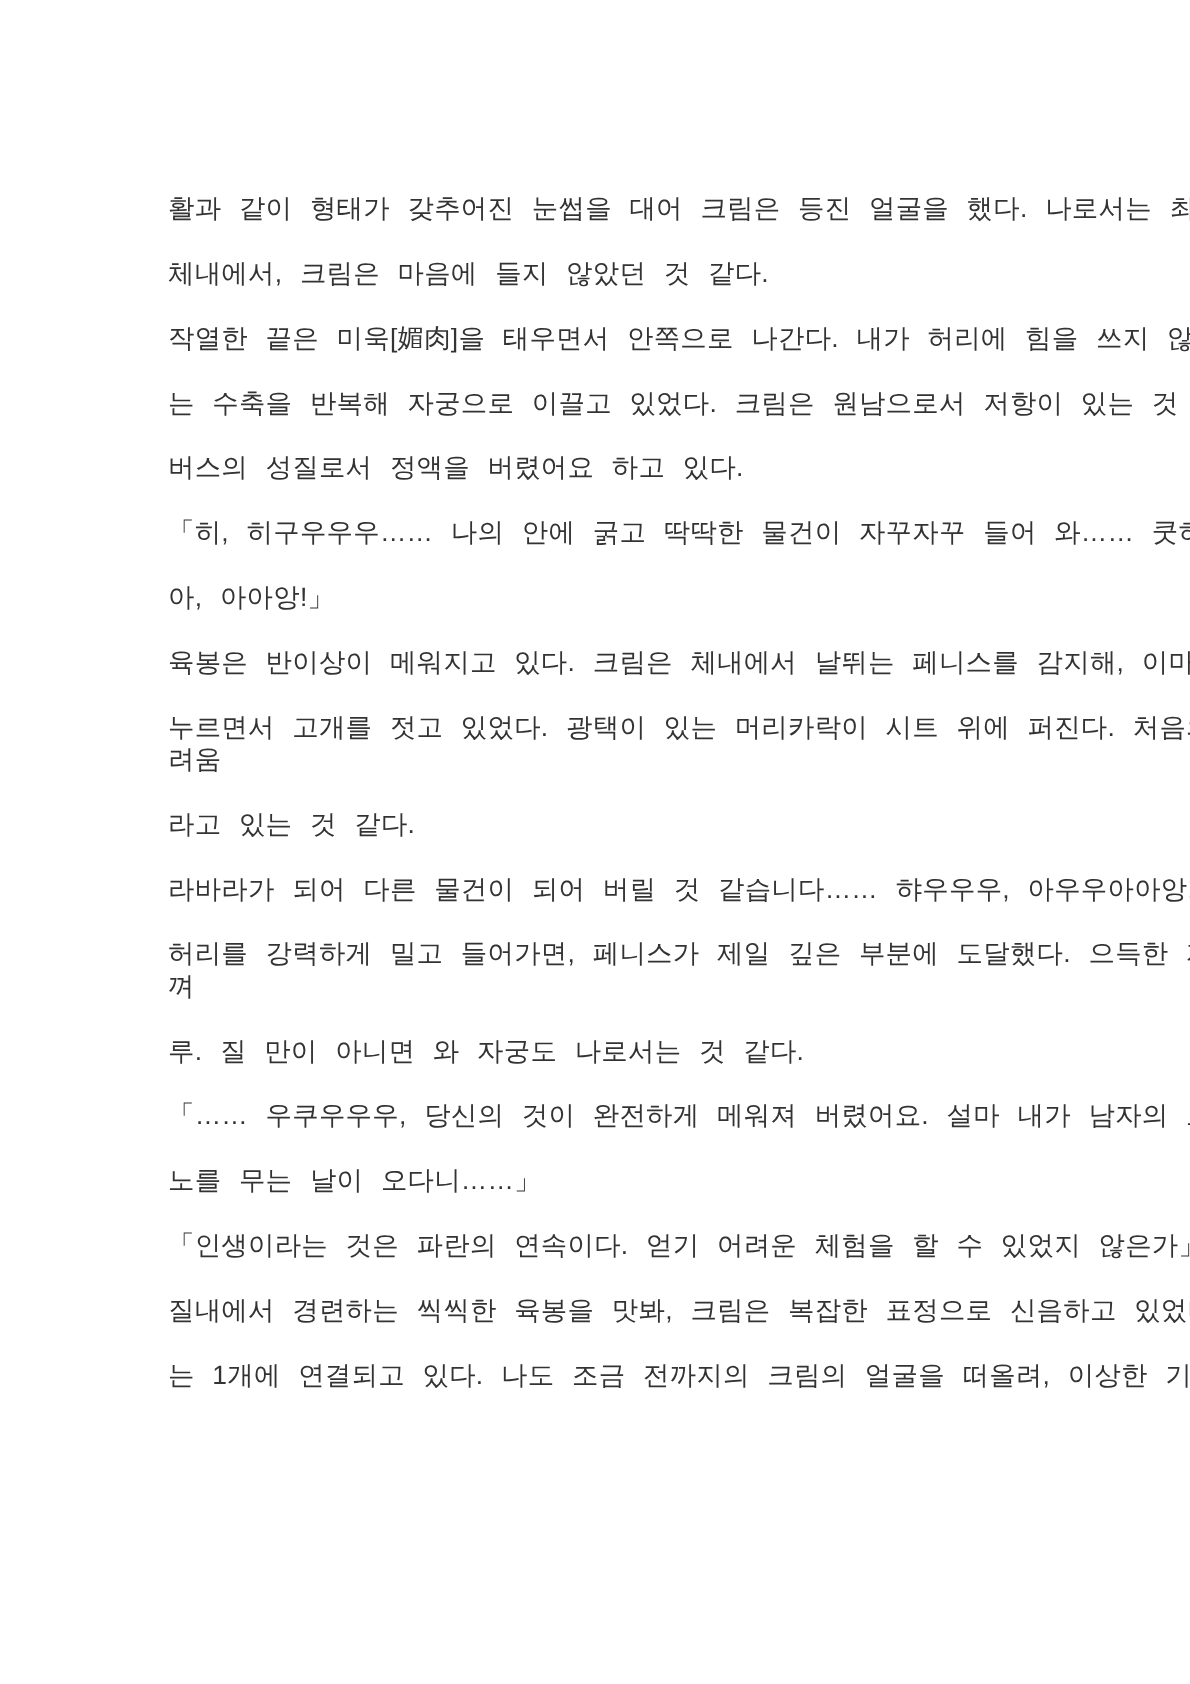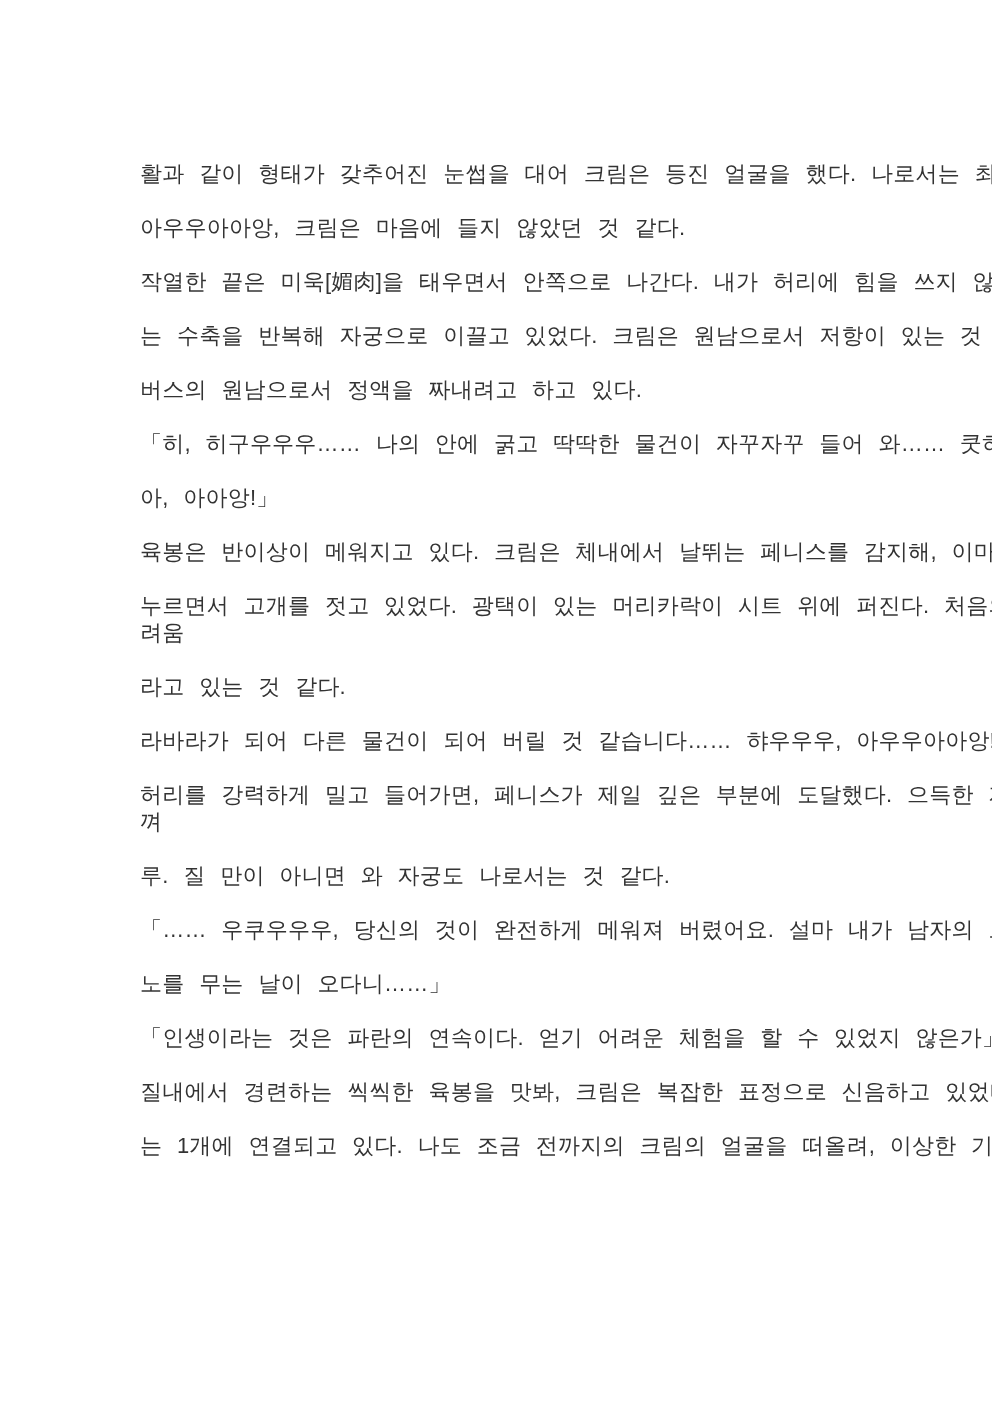--- a/index.html
+++ b/index.html
@@ -32,24 +32,24 @@
   }
   .line.no-gap {
     margin-bottom: 0;
   }
 </style>
 </head>
 <body>
 
 <div class="page">
   <div class="line">활과 같이 형태가 갖추어진 눈썹을 대어 크림은 등진 얼굴을 했다. 나로서는 최고로 칭찬했다</div>
-  <div class="line">아우우아아앙, 크림은 마음에 들지 않았던 것 같다.</div>
+  <div class="line">체내에서, 크림은 마음에 들지 않았던 것 같다.</div>
   <div class="line">작열한 끝은 미욱[媚肉]을 태우면서 안쪽으로 나간다. 내가 허리에 힘을 쓰지 않아도, 질</div>
   <div class="line">는 수축을 반복해 자궁으로 이끌고 있었다. 크림은 원남으로서 저항이 있는 것 같지만, 사큐</div>
-  <div class="line">버스의 원남으로서 정액을 짜내려고 하고 있다.</div>
+  <div class="line">버스의 성질로서 정액을 버렸어요 하고 있다.</div>
   <div class="line">「히, 히구우우우…… 나의 안에 굵고 딱딱한 물건이 자꾸자꾸 들어 와…… 쿳하아</div>
   <div class="line">아, 아아앙!」</div>
   <div class="line">육봉은 반이상이 메워지고 있다. 크림은 체내에서 날뛰는 페니스를 감지해, 이마를 손으로</div>
   <div class="line no-gap">누르면서 고개를 젓고 있었다. 광택이 있는 머리카락이 시트 위에 퍼진다. 처음의 감각에 두</div>
   <div class="line">려움</div>
   <div class="line">라고 있는 것 같다.</div>
   <div class="line">라바라가 되어 다른 물건이 되어 버릴 것 같습니다…… 햐우우우, 아우우아아앙!」</div>
   <div class="line no-gap">허리를 강력하게 밀고 들어가면, 페니스가 제일 깊은 부분에 도달했다. 으득한 자궁입구를 느</div>
   <div class="line">껴</div>
   <div class="line">루. 질 만이 아니면 와 자궁도 나로서는 것 같다.</div>

